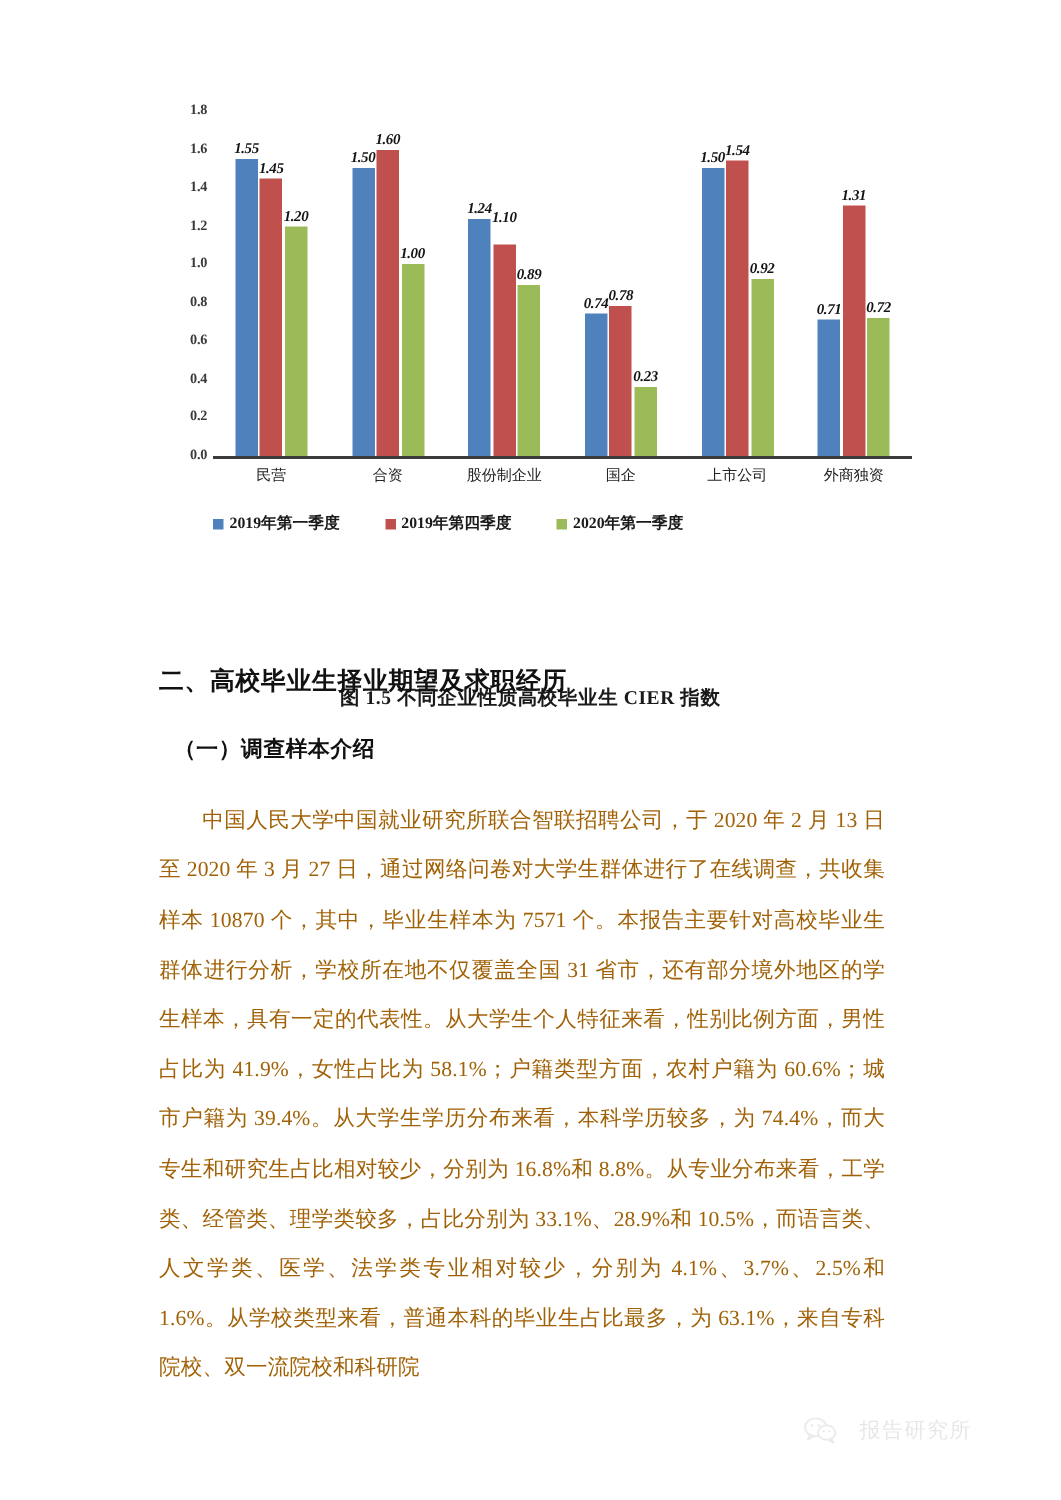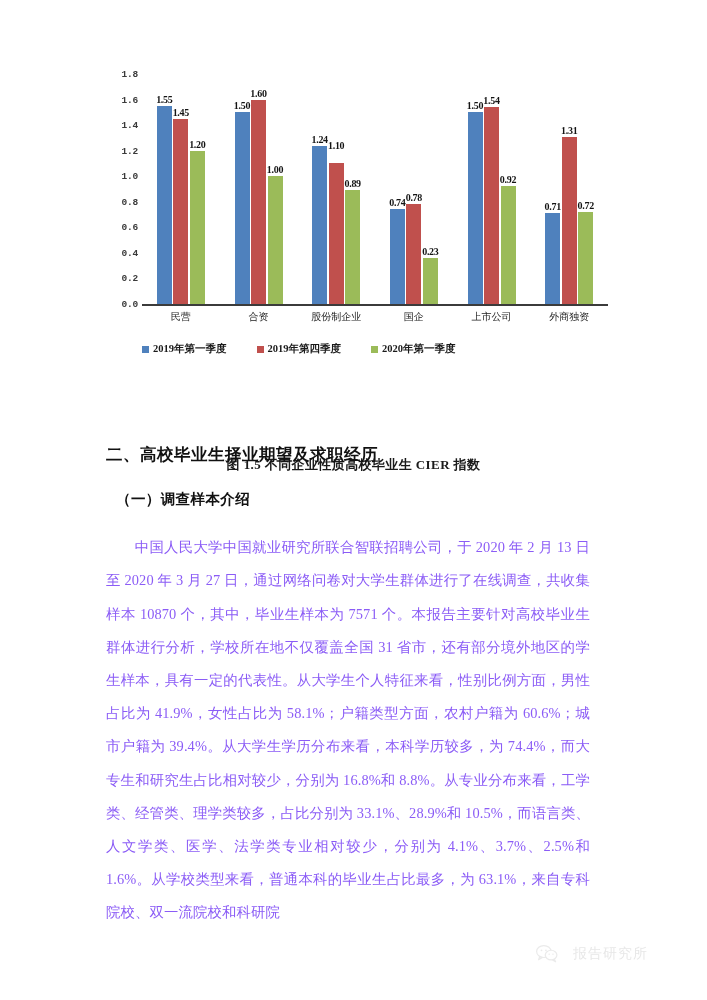--- a/index.html
+++ b/index.html
@@ -40,21 +40,21 @@
     position: absolute;
     left: 0;
     top: 0;
     width: 34px;
     height: 232px;
   }
   .y-tick {
     position: absolute;
     right: 4px;
     transform: translateY(-50%);
-    font-family: Liberation Mono, monospace;
+    font-family: Liberation Serif, serif;
     font-weight: bold;
     font-size: 9.5px;
     color: #3a3a3a;
     letter-spacing: -0.2px;
   }
   .plot {
     position: absolute;
     left: 34px;
     top: 0;
     width: 466px;
@@ -69,20 +69,21 @@
     background: #3b3b3b;
   }
   .groups {
     position: absolute;
     left: 0;
     bottom: 2.2px;
     width: 466px;
     height: 229.8px;
     display: flex;
     align-items: flex-end;
+    font-style: italic;
   }
   .group {
     flex: 1 1 0;
     height: 100%;
     display: flex;
     align-items: flex-end;
     justify-content: center;
     gap: 1.5px;
     position: relative;
   }
@@ -193,21 +194,21 @@
     font-family: "Liberation Sans", "DejaVu Sans", sans-serif;
     font-size: 14.5px;
     font-weight: bold;
     color: #111;
     letter-spacing: 0.4px;
   }
   p.body-para {
     margin: 22px 12px 0 0;
     font-family: "Liberation Serif", "DejaVu Serif", serif;
     font-size: 14.4px;
-    color: #8b5cf6;
+    color: #a16207;
     line-height: 33.2px;
     text-align: justify;
     text-justify: inter-ideograph;
     text-indent: 2em;
     letter-spacing: 0.1px;
   }
 
   
   .watermark {
     position: absolute;

